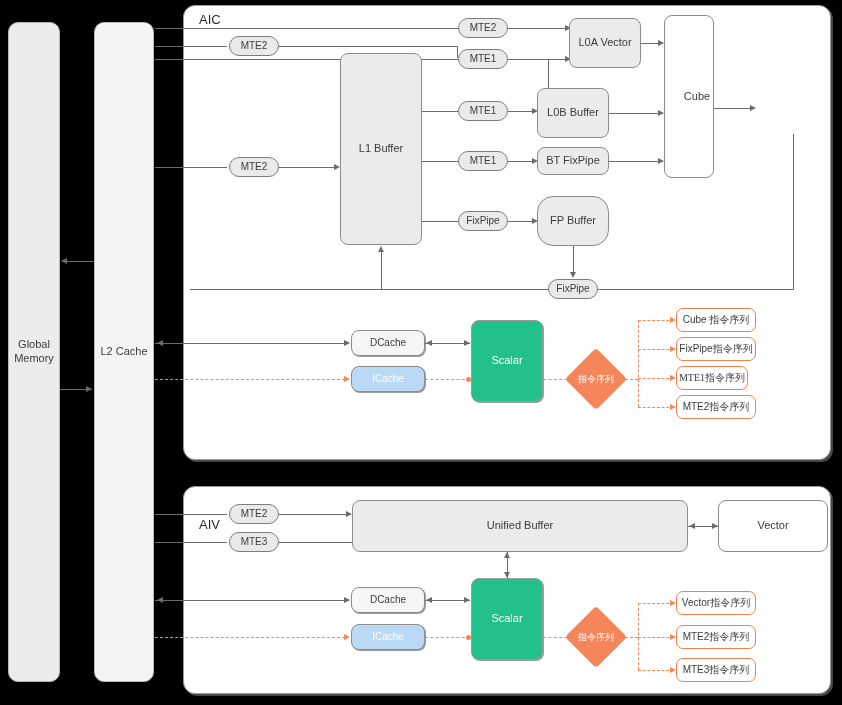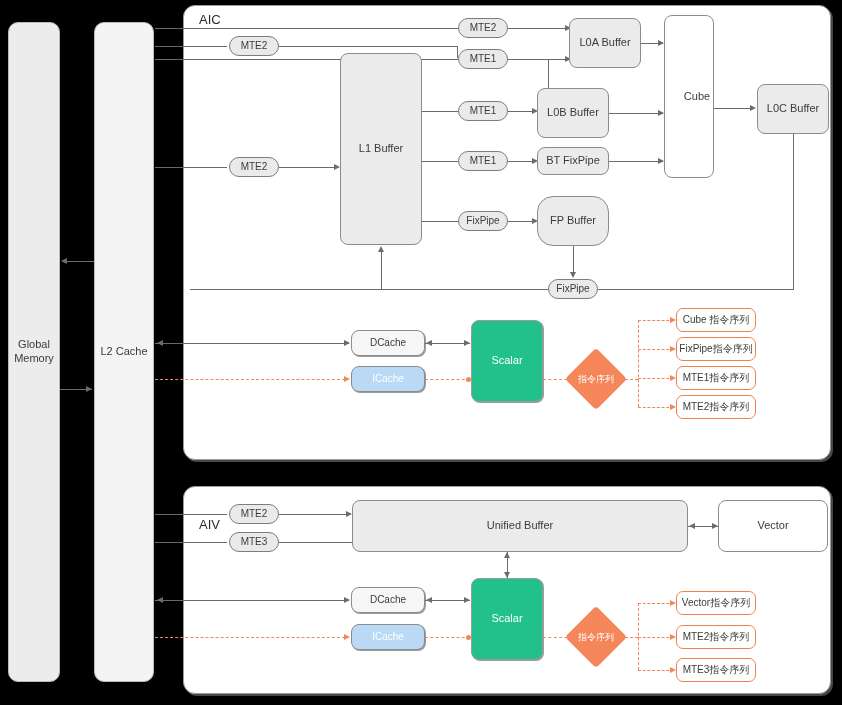--- a/index.html
+++ b/index.html
@@ -128,21 +128,21 @@
   <div class="ln lnh" style="left:508px;top:161px;width:28px;"></div>
   <div class="ar ar-r" style="left:532px;top:158px;"></div>
 
   <div class="node pill" style="left:458px;top:211px;width:50px;height:20px;">
     <span>FixPipe</span>
   </div>
   <div class="ln lnh" style="left:508px;top:221px;width:28px;"></div>
   <div class="ar ar-r" style="left:532px;top:218px;"></div>
 
   <div class="node grey" style="left:569px;top:18px;width:72px;height:50px;">
-    <span>L0A Buffer</span>
+    <span>L0A Vector</span>
   </div>
 
   <div class="node grey" style="left:537px;top:88px;width:72px;height:50px;">
     <span>L0B Buffer</span>
   </div>
 
   <div class="node grey" style="left:537px;top:147px;width:72px;height:28px;">
     <span>BT FixPipe</span>
   </div>
 
@@ -157,23 +157,20 @@
   <div class="ln lnh" style="left:609px;top:161px;width:54px;"></div>
   <div class="ar ar-r" style="left:658px;top:158px;"></div>
 
   <div class="node white" style="left:664px;top:15px;width:50px;height:163px;padding-left:16px;">
     <span>Cube</span>
   </div>
 
   <div class="ln lnh" style="left:714px;top:108px;width:40px;"></div>
   <div class="ar ar-r" style="left:750px;top:105px;"></div>
 
-  <div class="node grey" style="left:757px;top:84px;width:72px;height:50px;">
-    <span>L0C Buffer</span>
-  </div>
 
   <div class="ln lnv" style="left:793px;top:134px;height:155px;"></div>
   <div class="ln lnh" style="left:598px;top:289px;width:196px;"></div>
 
   <div class="node pill" style="left:548px;top:279px;width:50px;height:20px;">
     <span>FixPipe</span>
   </div>
 
   <div class="ln lnv" style="left:573px;top:246px;height:27px;"></div>
   <div class="ar ar-d" style="left:570px;top:272px;"></div>
@@ -224,21 +221,21 @@
   <div class="ar oar-r" style="left:670px;top:375px;"></div>
   <div class="dln" style="left:638px;top:407px;width:36px;"></div>
   <div class="ar oar-r" style="left:670px;top:404px;"></div>
 
   <div class="node queue" style="left:676px;top:308px;width:80px;height:24px;">
     <span>Cube 指令序列</span>
   </div>
   <div class="node queue" style="left:676px;top:337px;width:80px;height:24px;">
     <span>FixPipe指令序列</span>
   </div>
-  <div class="node queue" style="left:676px;top:366px;width:80px;height:24px;">
+  <div class="node queue" style="left:676px;top:366px;width:72px;height:24px;font-family:Liberation Serif, serif;">
     <span>MTE1指令序列</span>
   </div>
   <div class="node queue" style="left:676px;top:395px;width:80px;height:24px;">
     <span>MTE2指令序列</span>
   </div>
 
   <div class="container" style="left:183px;top:486px;width:648px;height:208px;"></div>
   <div class="ctitle" style="left:199px;top:493px;margin-top:24px;">AIV</div>
 
   <div class="ln lnh" style="left:155px;top:514px;width:72px;"></div>

